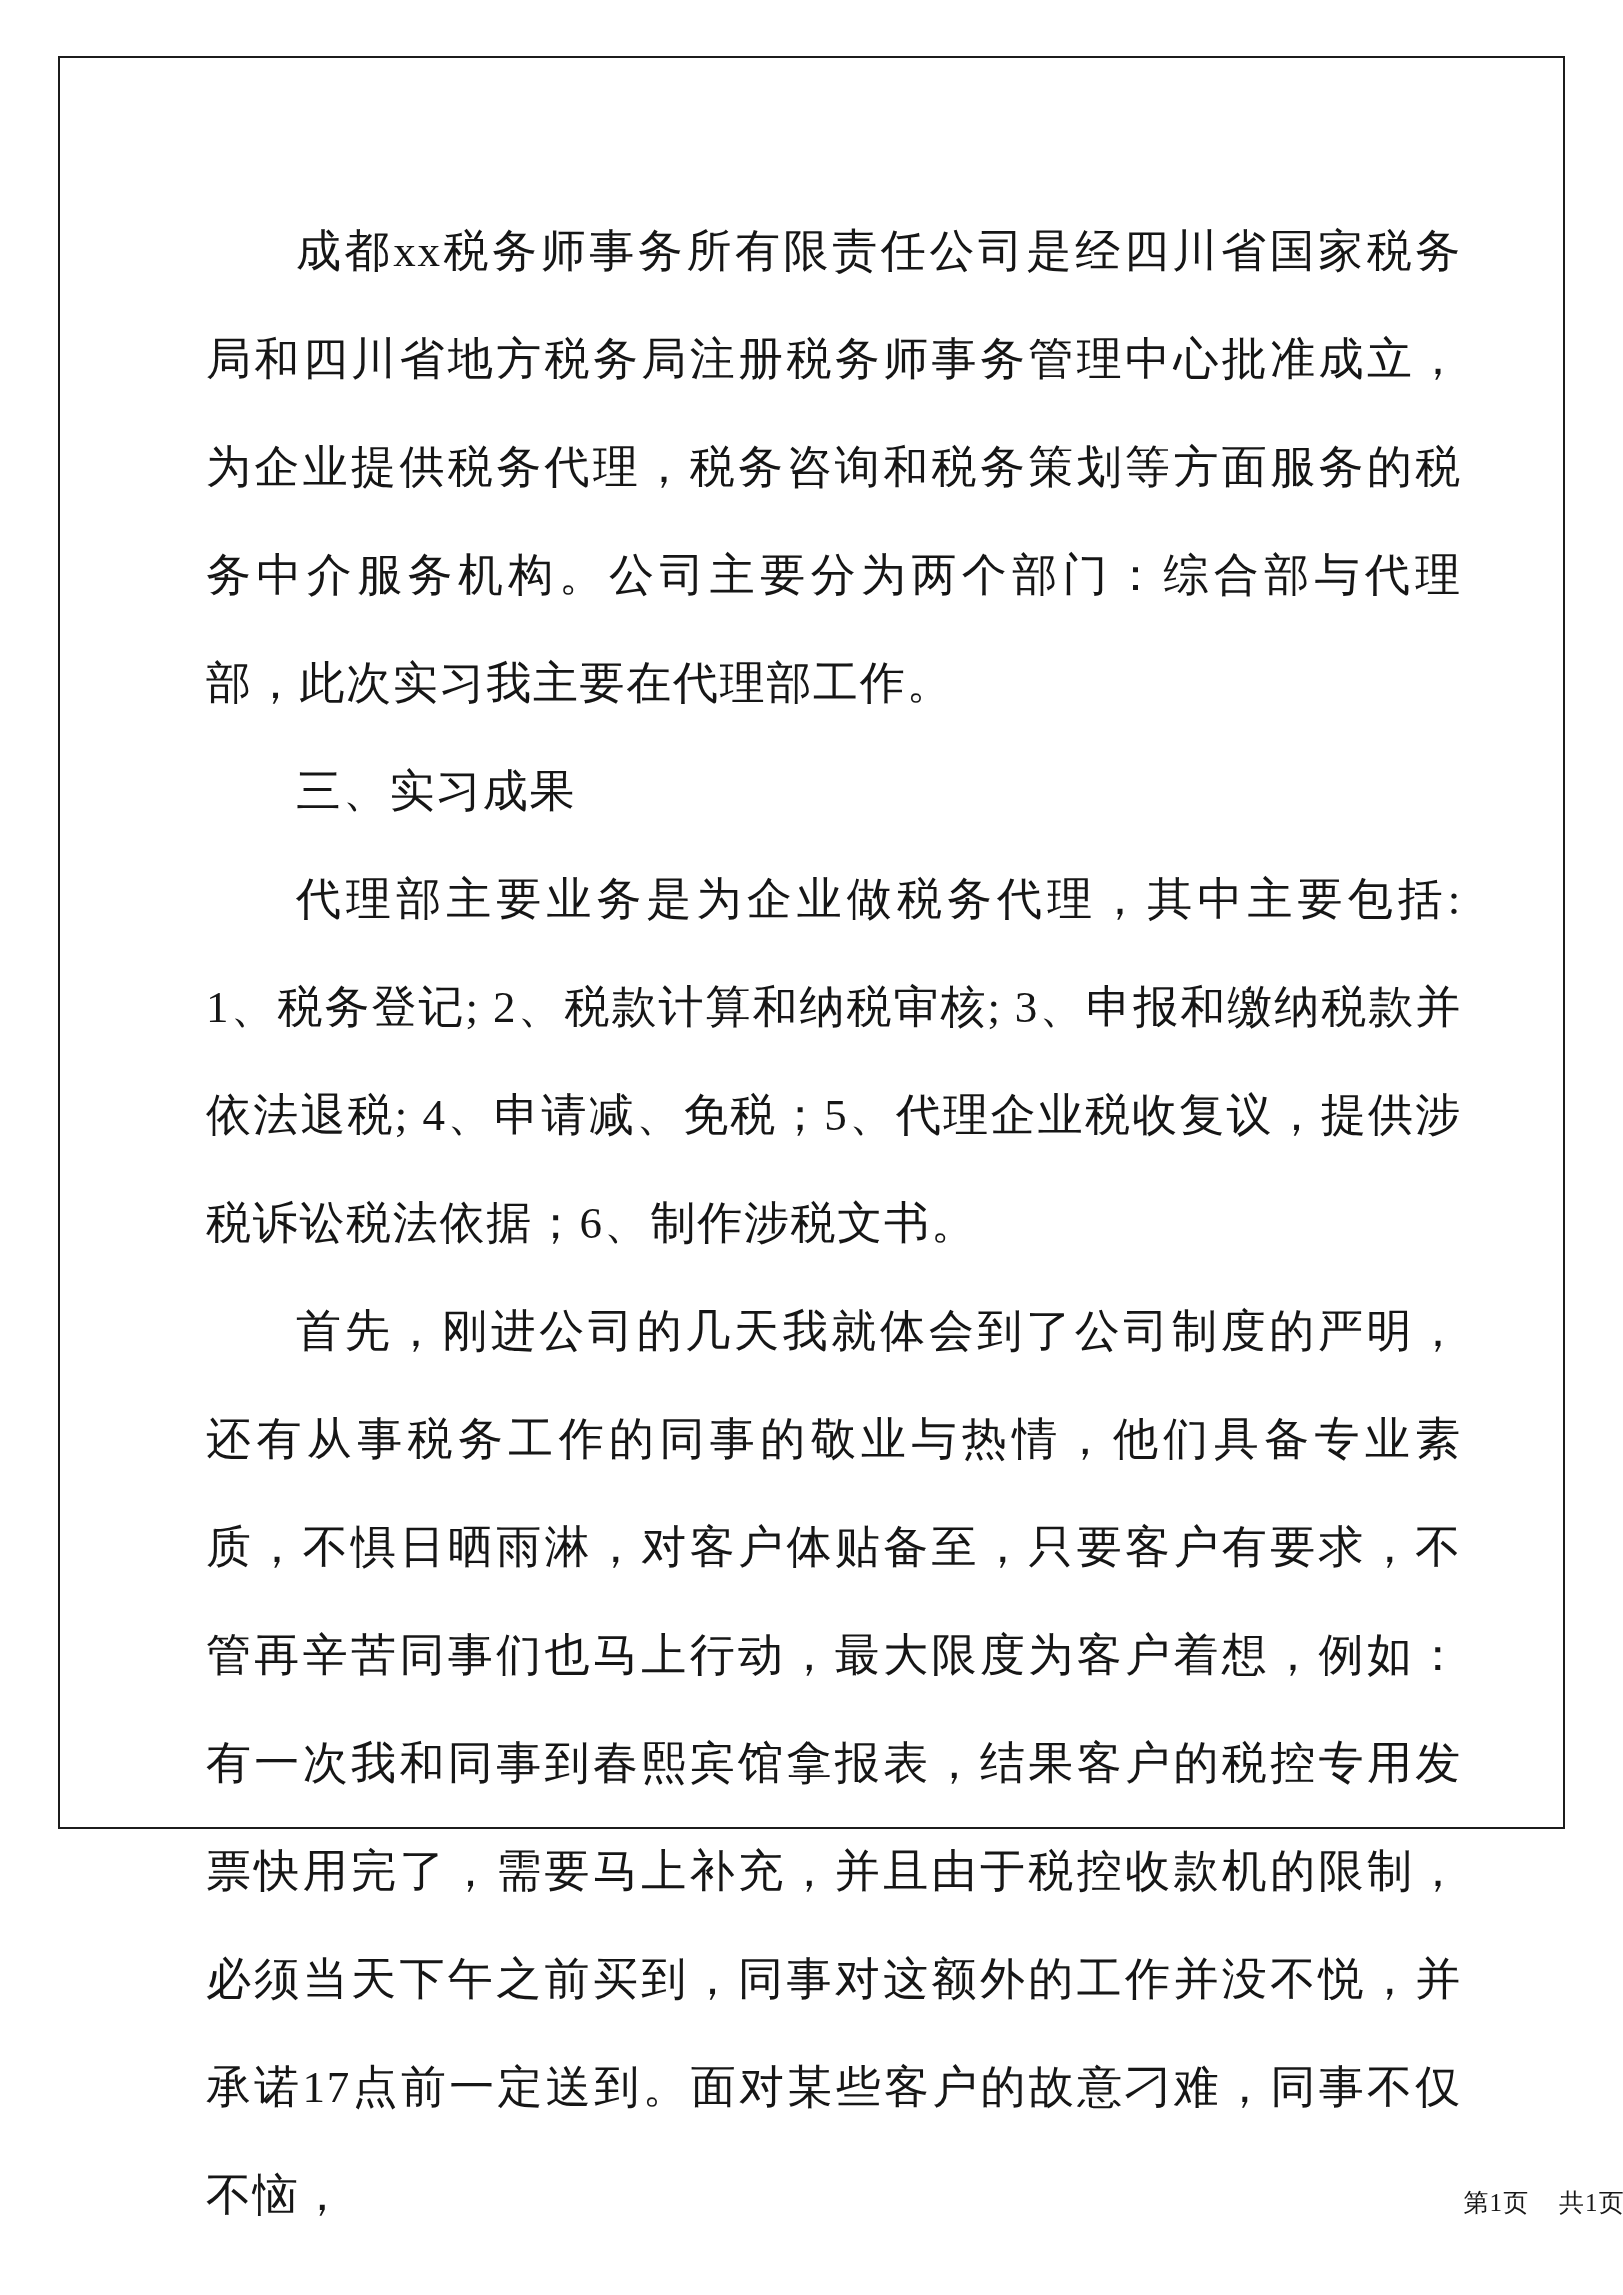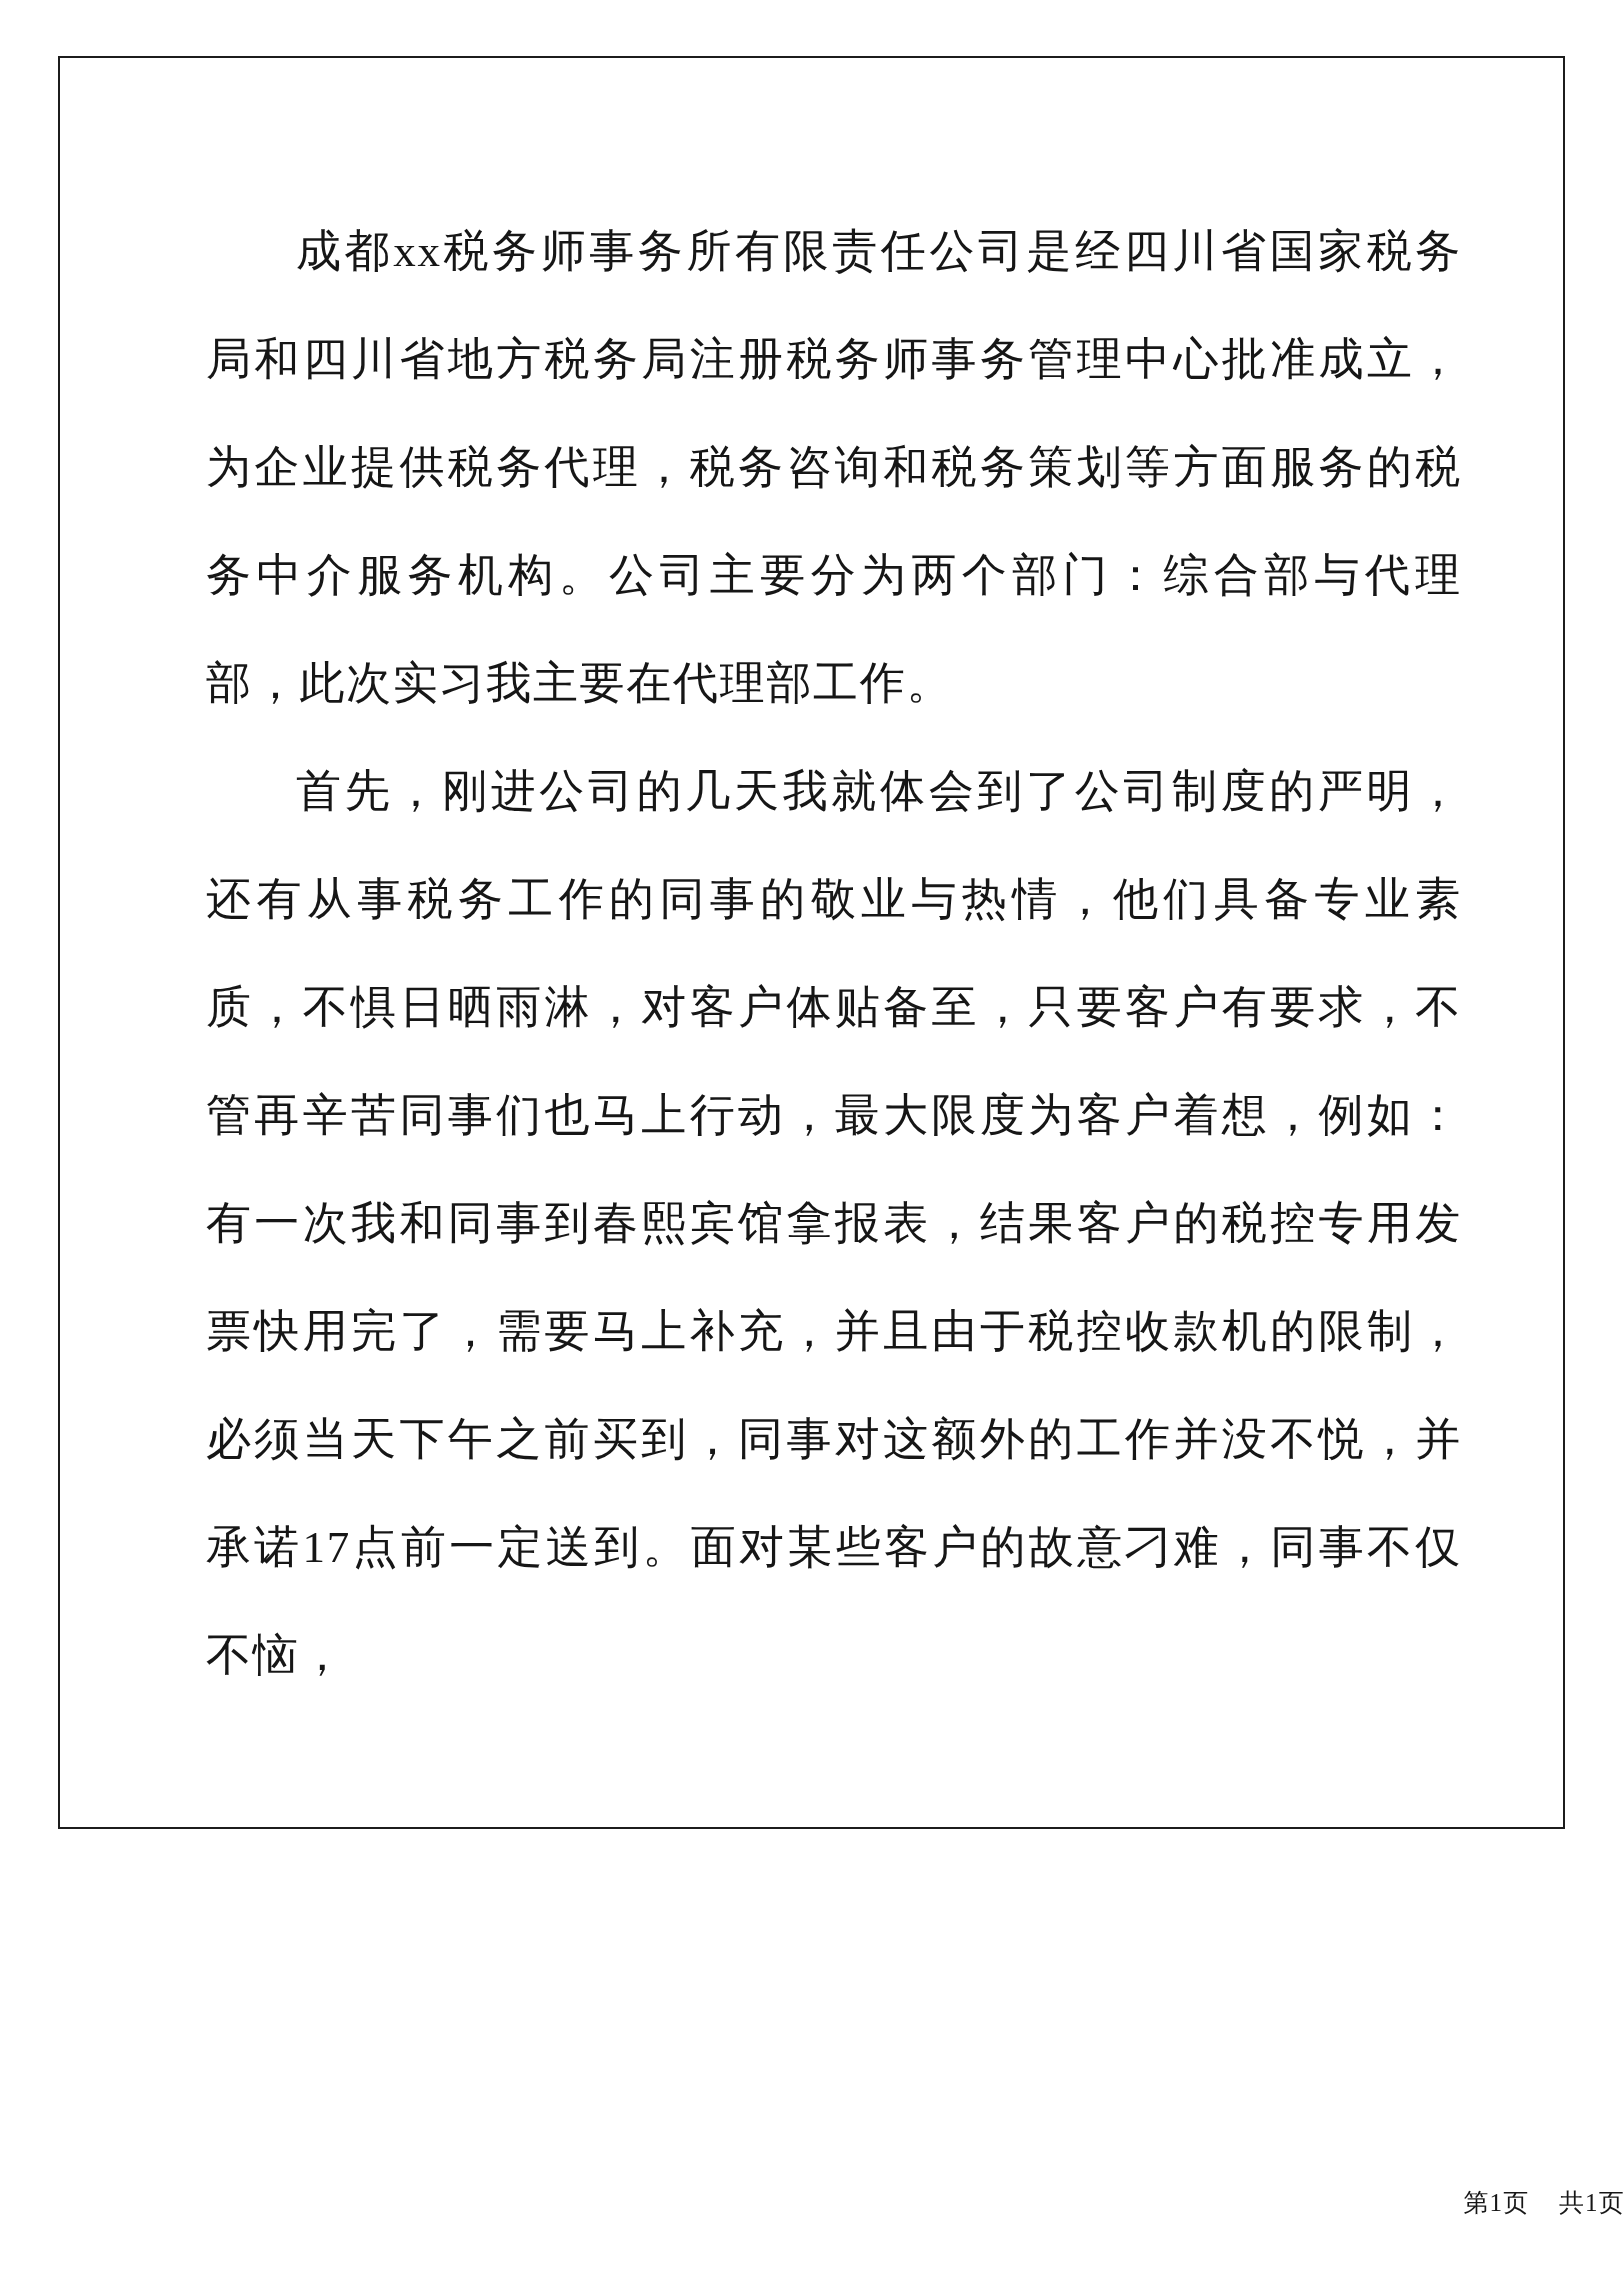--- a/index.html
+++ b/index.html
@@ -66,20 +66,22 @@
 </style>
 </head>
 <body>
 
 <div class="page">
 
   <div class="page-border"></div>
 
   <div class="content">
     <p>成都xx税务师事务所有限责任公司是经四川省国家税务局和四川省地方税务局注册税务师事务管理中心批准成立，为企业提供税务代理，税务咨询和税务策划等方面服务的税务中介服务机构。公司主要分为两个部门：综合部与代理部，此次实习我主要在代理部工作。</p>
+    <p>三、实习成果</p>
+    <p>代理部主要业务是为企业做税务代理，其中主要包括: 1、税务登记; 2、税款计算和纳税审核; 3、申报和缴纳税款并依法退税; 4、申请减、免税；5、代理企业税收复议，提供涉税诉讼税法依据；6、制作涉税文书。</p>
     <p>首先，刚进公司的几天我就体会到了公司制度的严明，还有从事税务工作的同事的敬业与热情，他们具备专业素质，不惧日晒雨淋，对客户体贴备至，只要客户有要求，不管再辛苦同事们也马上行动，最大限度为客户着想，例如：有一次我和同事到春熙宾馆拿报表，结果客户的税控专用发票快用完了，需要马上补充，并且由于税控收款机的限制，必须当天下午之前买到，同事对这额外的工作并没不悦，并承诺17点前一定送到。面对某些客户的故意刁难，同事不仅不恼，</p>
   </div>
 
   <div class="footer">
     <span class="part">第1页</span>
     <span class="part">共1页</span>
   </div>
 
 </div>
 

